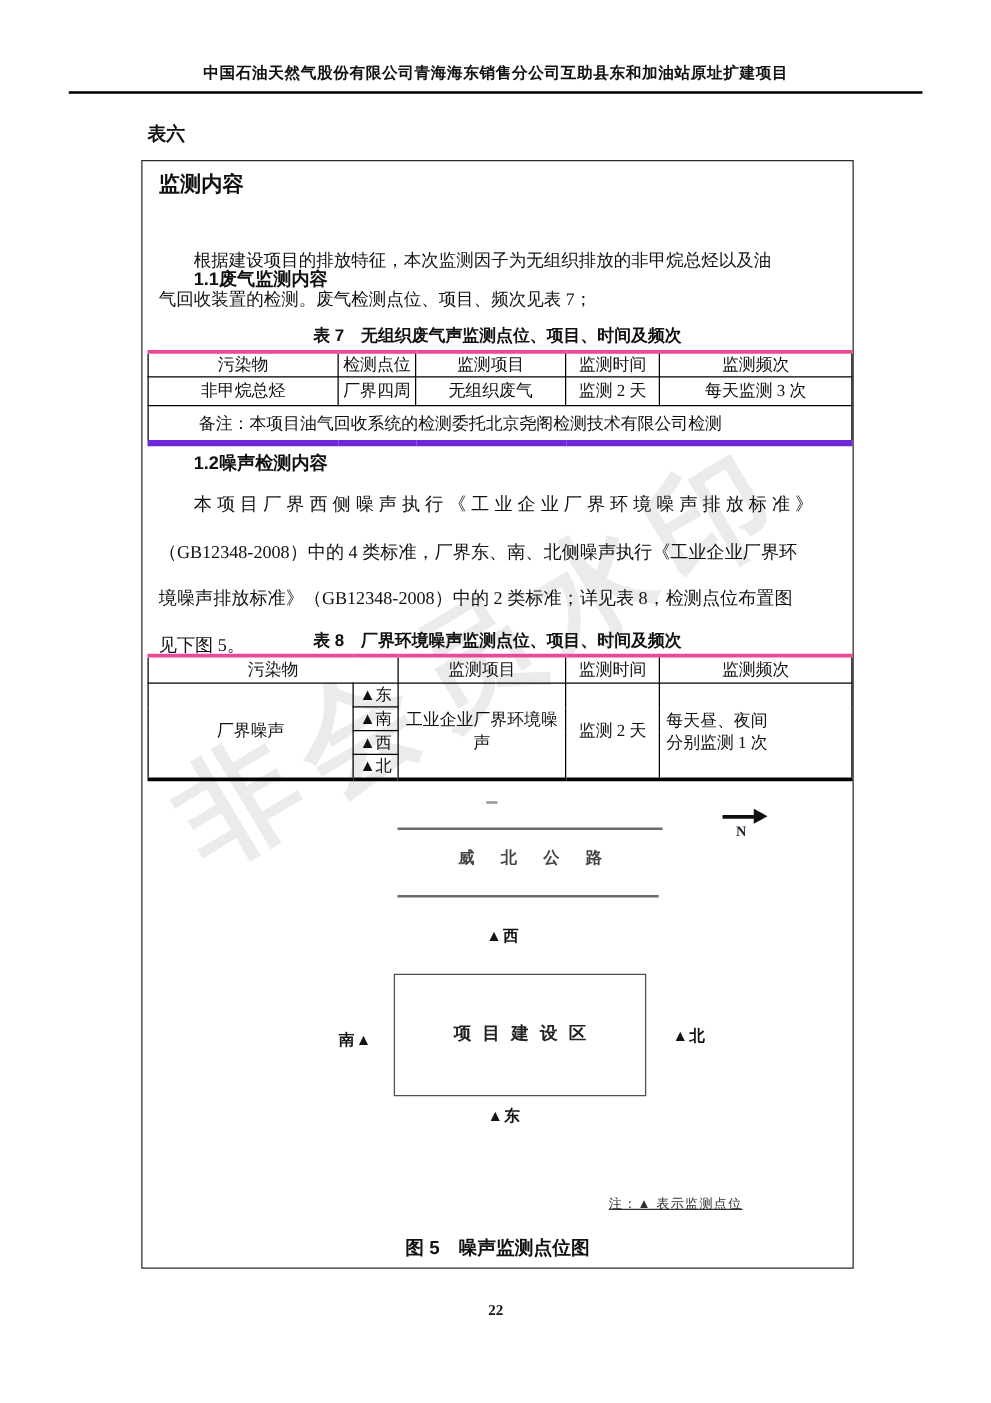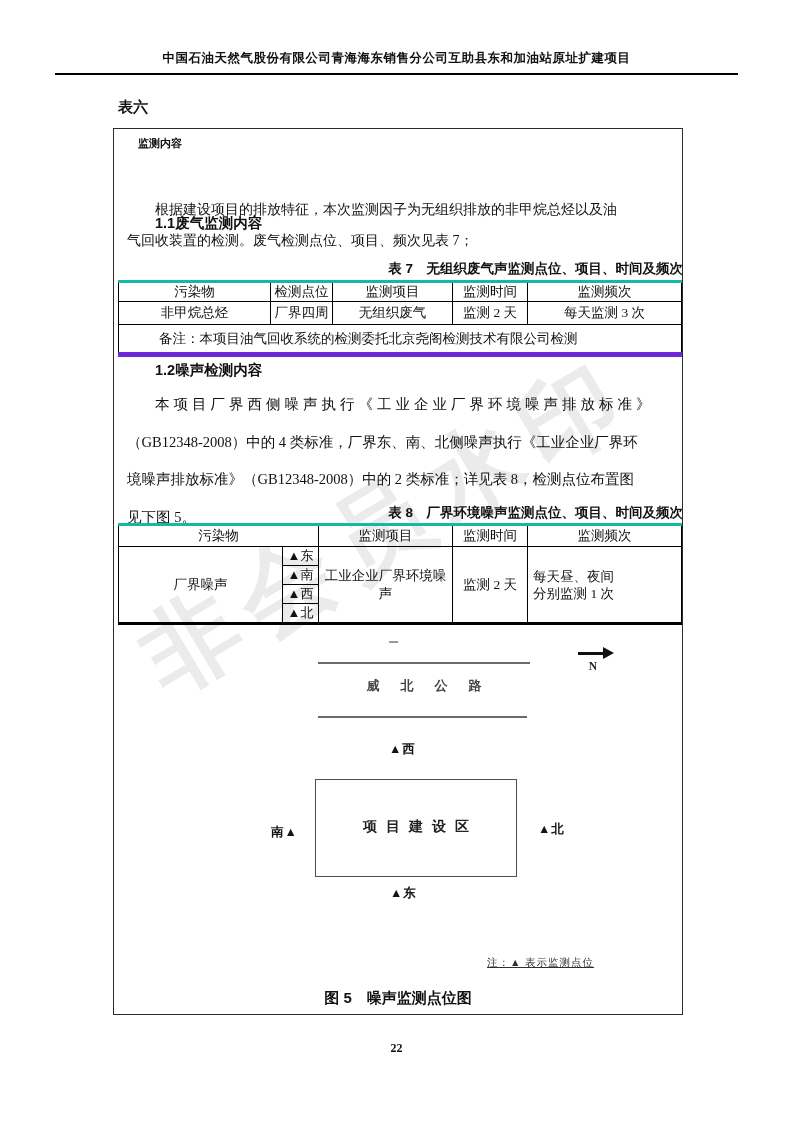--- a/index.html
+++ b/index.html
@@ -21,44 +21,44 @@
     pointer-events:none; z-index:1;
   }
   .content { position:absolute; inset:0; z-index:2; }
 
   .doc-header { top:50px; left:0; width:793px; text-align:center; font-size:12.5px; font-weight:bold; letter-spacing:0.5px; }
   .header-rule { top:73px; left:55px; width:683px; border-top:2px solid #000; }
   .table-label { top:98px; left:118px; font-size:15px; font-weight:bold; }
 
   .main-box { top:128px; left:113px; width:570px; height:887px; border:1.5px solid #2b2b2b; }
 
-  .sec-title { top:136px; left:127px; font-size:11px; font-weight:bold;margin-left:11px; }
+  .sec-title { top:136px; left:127px; font-size:17px; font-weight:bold; }
   .h-sub { font-size:14.5px; font-weight:bold; }
   .h11 { top:170px; left:155px;margin-top:44px; }
   .h12 { top:361px; left:155px; }
 
   .para1 { top:194px; left:127px; width:548px; font-size:14px; line-height:31px; }
   .para1 .l1 { text-indent:28px; }
   .para2 { top:386px; left:127px; width:550px; font-size:14.5px; line-height:37.5px; }
   .para2 .l1 { text-indent:28px; letter-spacing:4px; }
 
-  .tbl-caption { left:113px; width:570px; text-align:right; font-size:13.5px; font-weight:bold; }
+  .tbl-caption { left:113px; width:570px; text-align:center; font-size:13.5px; font-weight:bold; }
   .t7cap { top:260px; }
   .t8cap { top:504px; }
 
   table.doc { border-collapse:collapse; table-layout:fixed; font-size:13.5px; }
   table.doc td, table.doc th { border:1px solid #000; font-weight:normal; text-align:center; vertical-align:middle; overflow:hidden; }
   .t7 { top:280px; left:118px; width:563px; }
   .t7 tr.hdr td { height:19px; }
   .t7 tr.dat td { height:23px; }
   .t7 td.note { height:30px; text-align:left; padding-left:40px; border-bottom:5px solid #6d28d9; }
   .t8 { top:523px; left:118px; width:563px; }
   .t8 tr.hdr th { height:22px; }
   .t8 td.pt { height:19px; font-size:13px; }
-  table.doc .btop { border-top:3px solid #14b8a6;margin-top:48px; }
+  table.doc .btop { border-top:3px solid #ec4899;margin-top:48px; }
   .t8 .rfreq { text-align:left; padding-left:5px; line-height:17px; }
   .t8 .bbot { border-bottom:3px solid #000; }
 
   .dash { top:641px; left:389px; width:9px; height:2px; background:#999; }
   .roadline { height:1.5px; background:#6a6a6a; }
   .rl1 { top:662px; left:318px; width:212px; }
   .rl2 { top:716px; left:318px; width:209px; }
   .road-name { top:677px; left:308px; width:232px; text-align:center; font-size:13px; font-weight:bold;
                letter-spacing:21px; padding-left:21px; color:#454545; }
   .n-shaft { top:652px; left:578px; width:27px; height:3px; background:#101010; }

